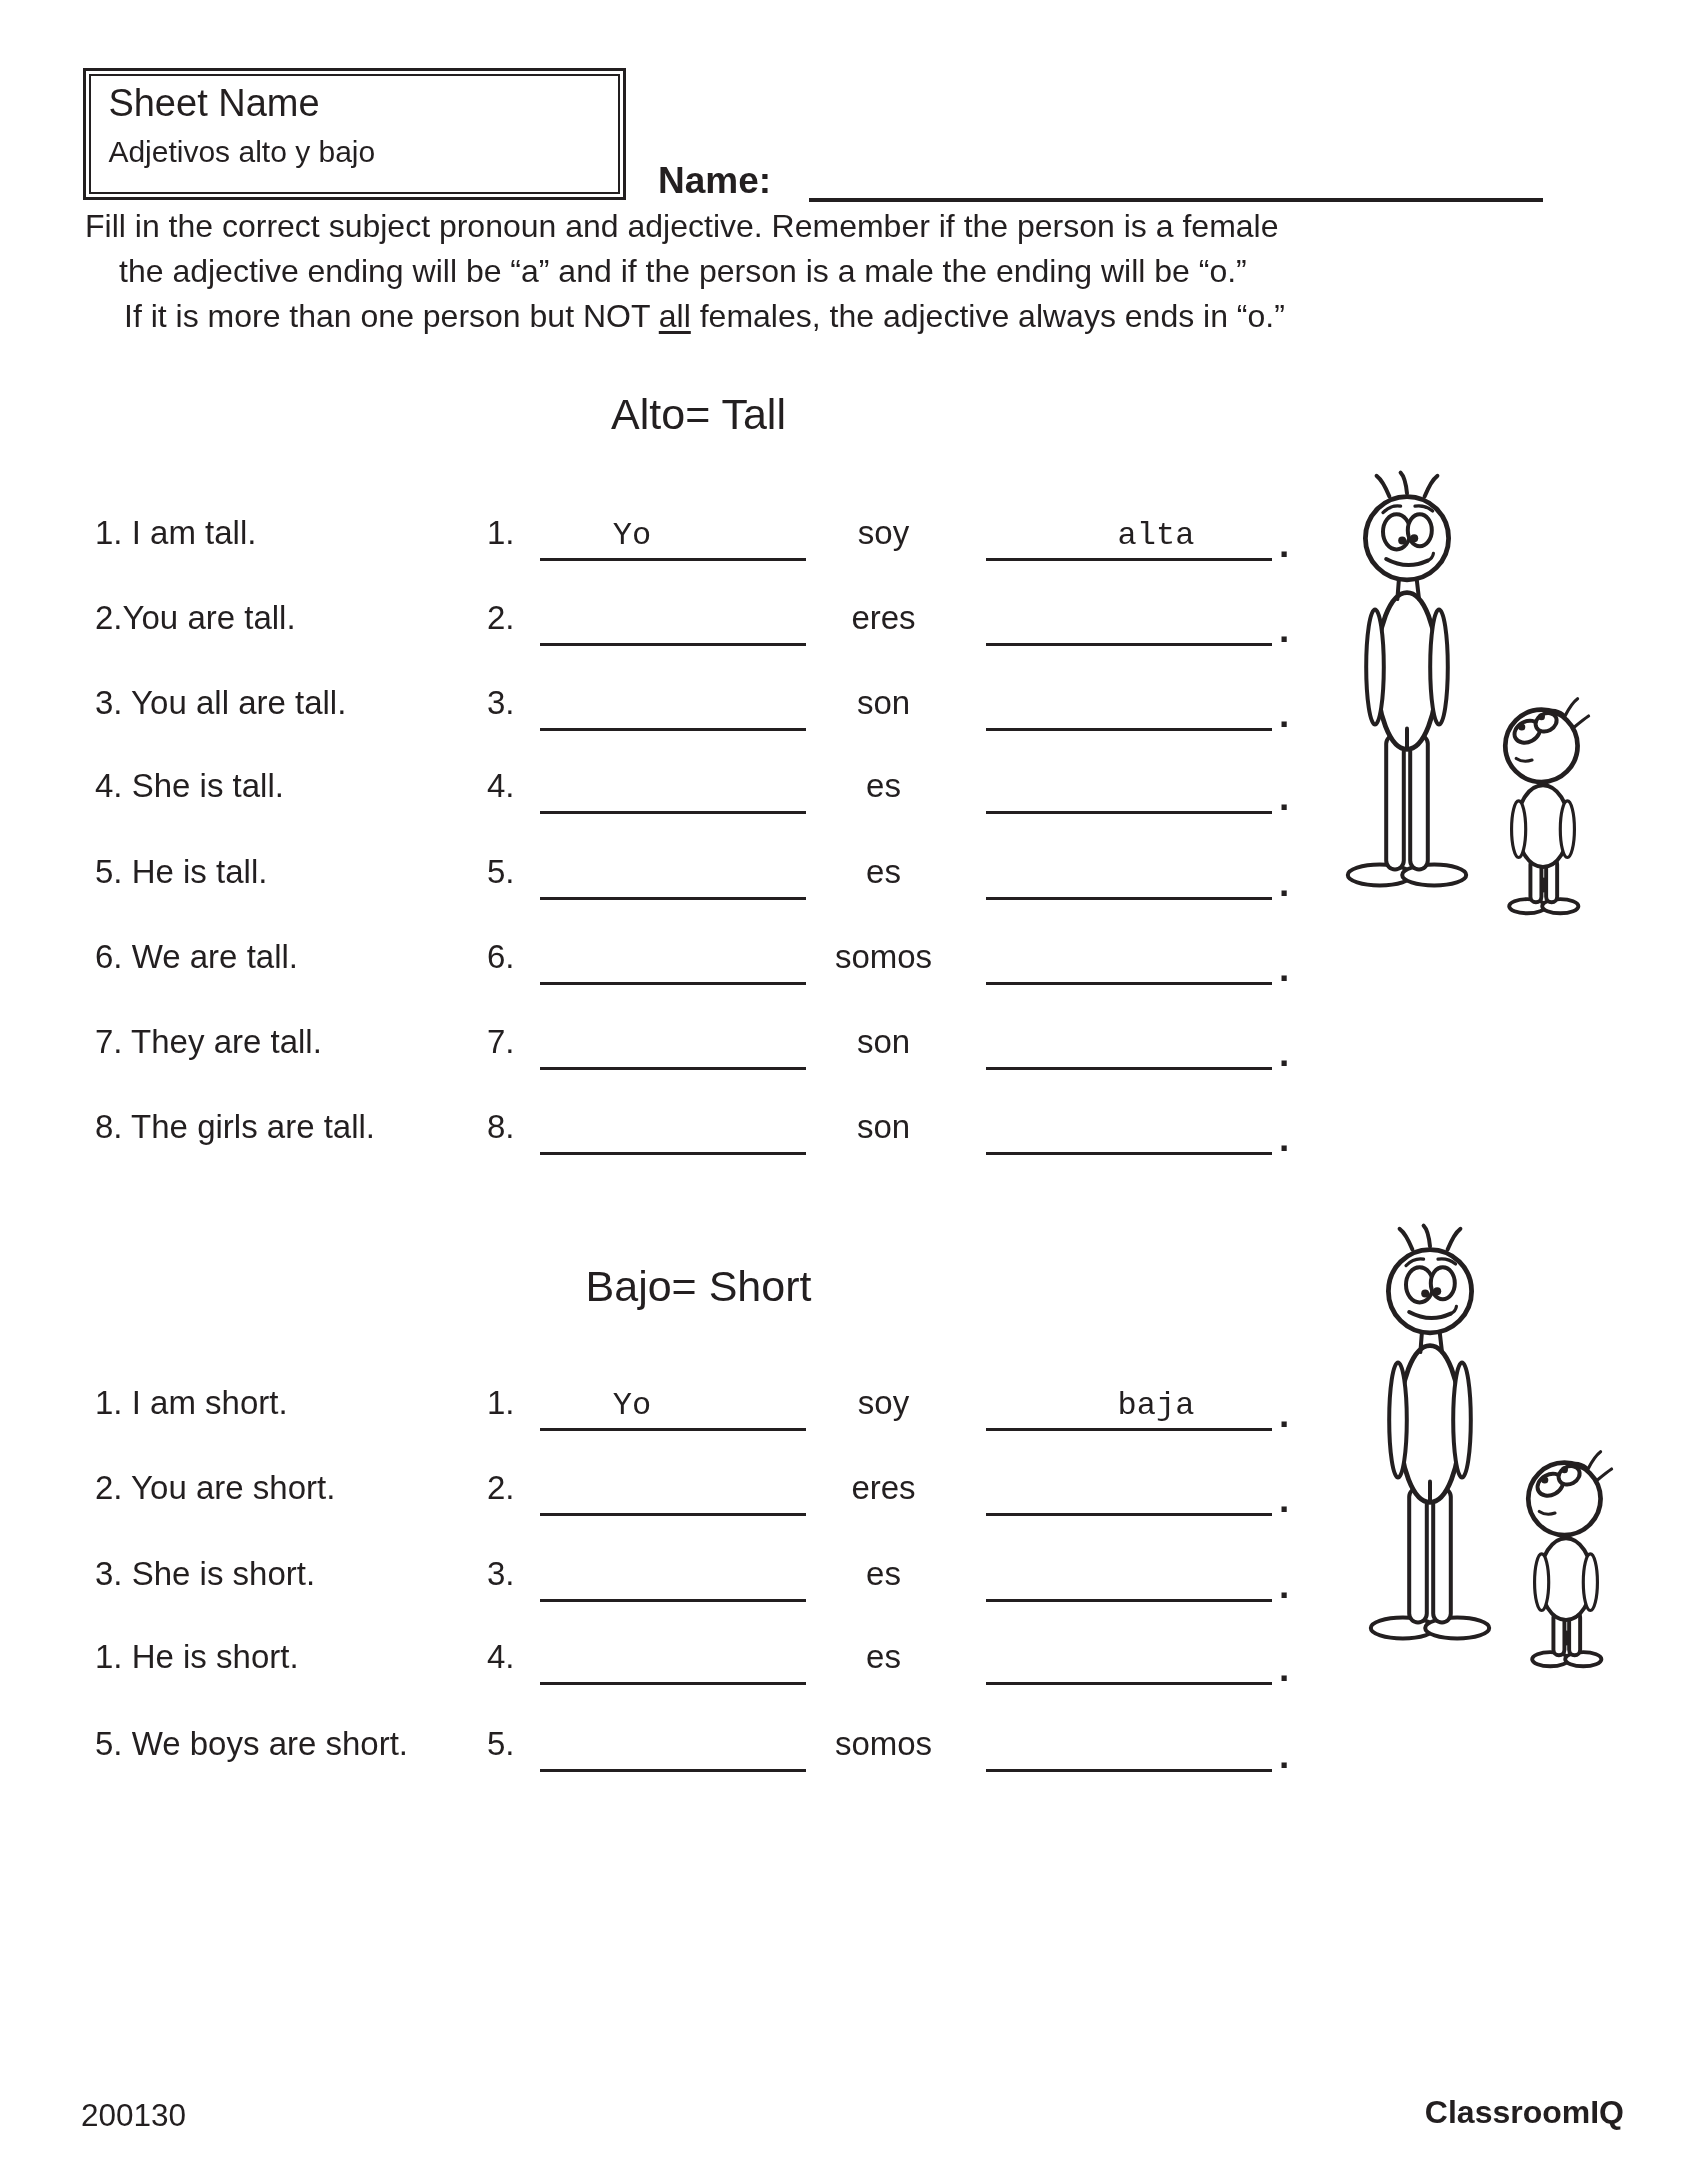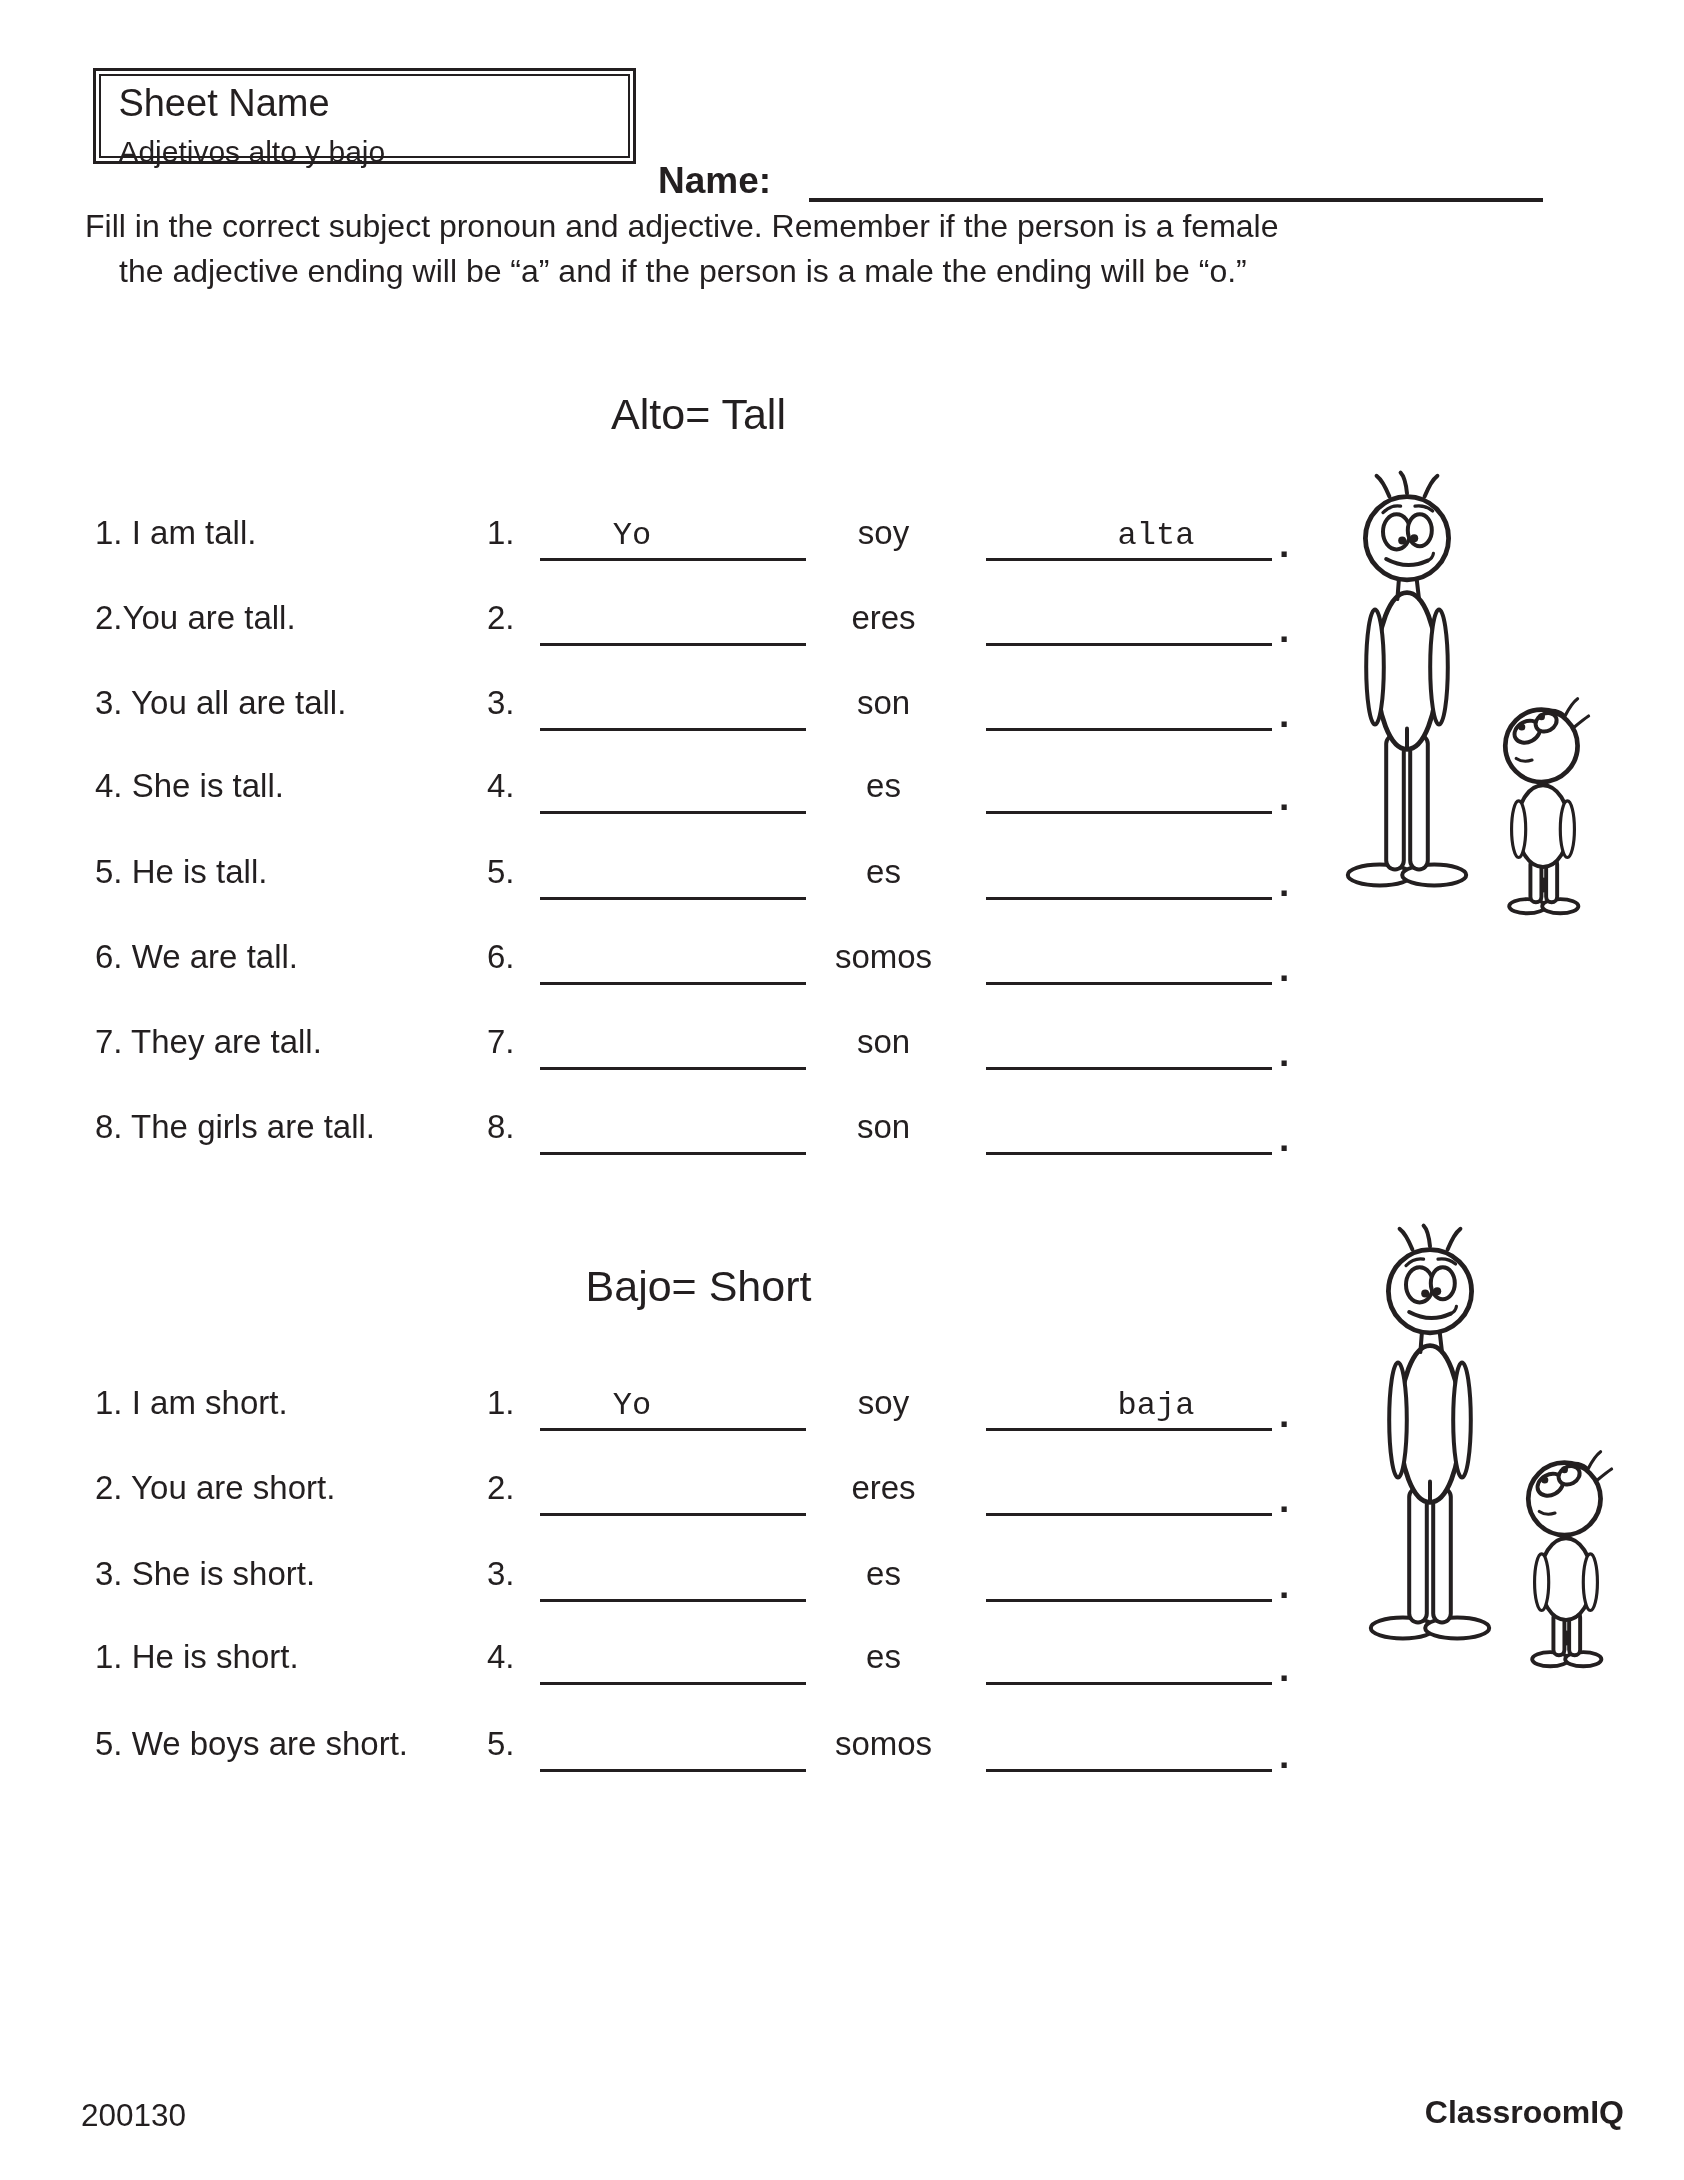--- a/index.html
+++ b/index.html
@@ -2,21 +2,21 @@
 <html style="font-size:13.6px"><head>
 <meta charset="utf-8">
 <style>
   html,body{margin:0;padding:0;background:#e8e8e8;}
   .page{
     position:relative;width:1685px;height:2181px;background:#ffffff;
     font-family:"Liberation Sans","DejaVu Sans",sans-serif;color:#231f20;
     overflow:hidden;margin:0 auto;
   }
   
-  .sheet-box{position:absolute;left:93px;top:68px;width:543px;height:96px;border:3.4px solid #231f20;box-sizing:border-box;}
+  .sheet-box{position:absolute;left:83px;top:68px;width:543px;height:132px;border:3.4px solid #231f20;box-sizing:border-box;}
   .sheet-box-inner{position:absolute;left:3.4px;top:3.4px;right:3.4px;bottom:3.4px;border:2.6px solid #231f20;box-sizing:border-box;padding:5.1px 0 0 17px;}
   .sheet-label{font-size:38px;line-height:44px;}
   .sheet-title{font-size:30px;line-height:36px;margin-top:8.5px;}
   
   .name-label{position:absolute;left:658px;top:160px;font-size:37px;font-weight:bold;}
   .name-line{position:absolute;left:809px;top:157px;width:734px;height:41px;border-bottom:4.3px solid #231f20;}
   
   .instr{position:absolute;font-size:32px;line-height:37px;white-space:nowrap;}
   .instr-1{left:85px;top:208px;}
   .instr-2{left:119px;top:253px;}
@@ -58,20 +58,21 @@
       <div class="sheet-label">Sheet Name</div>
       <div class="sheet-title">Adjetivos alto y bajo</div>
     </div>
   </div>
 
   <div class="name-label">Name:</div>
   <div class="name-line"></div>
 
   <div class="instr instr-1">Fill in the correct subject pronoun and adjective. Remember if the person is a female</div>
   <div class="instr instr-2">the adjective ending will be “a” and if the person is a male the ending will be “o.”</div>
+  <div class="instr instr-3"><span>If it is more than one person but NOT </span><span class="u">all</span><span> females, the adjective always ends in “o.”</span></div>
 
   <div class="section-heading heading-alto">Alto= Tall</div>
 
   <div class="row" style="top:514px">
     <div class="eng">1. I am tall.</div>
     <div class="num">1.</div>
     <div class="blank blank-pronoun"><span class="ans ans-pronoun">Yo</span></div>
     <div class="verb">soy</div>
     <div class="blank blank-adjective"><span class="ans ans-adjective">alta</span></div>
     <div class="dot">.</div>

